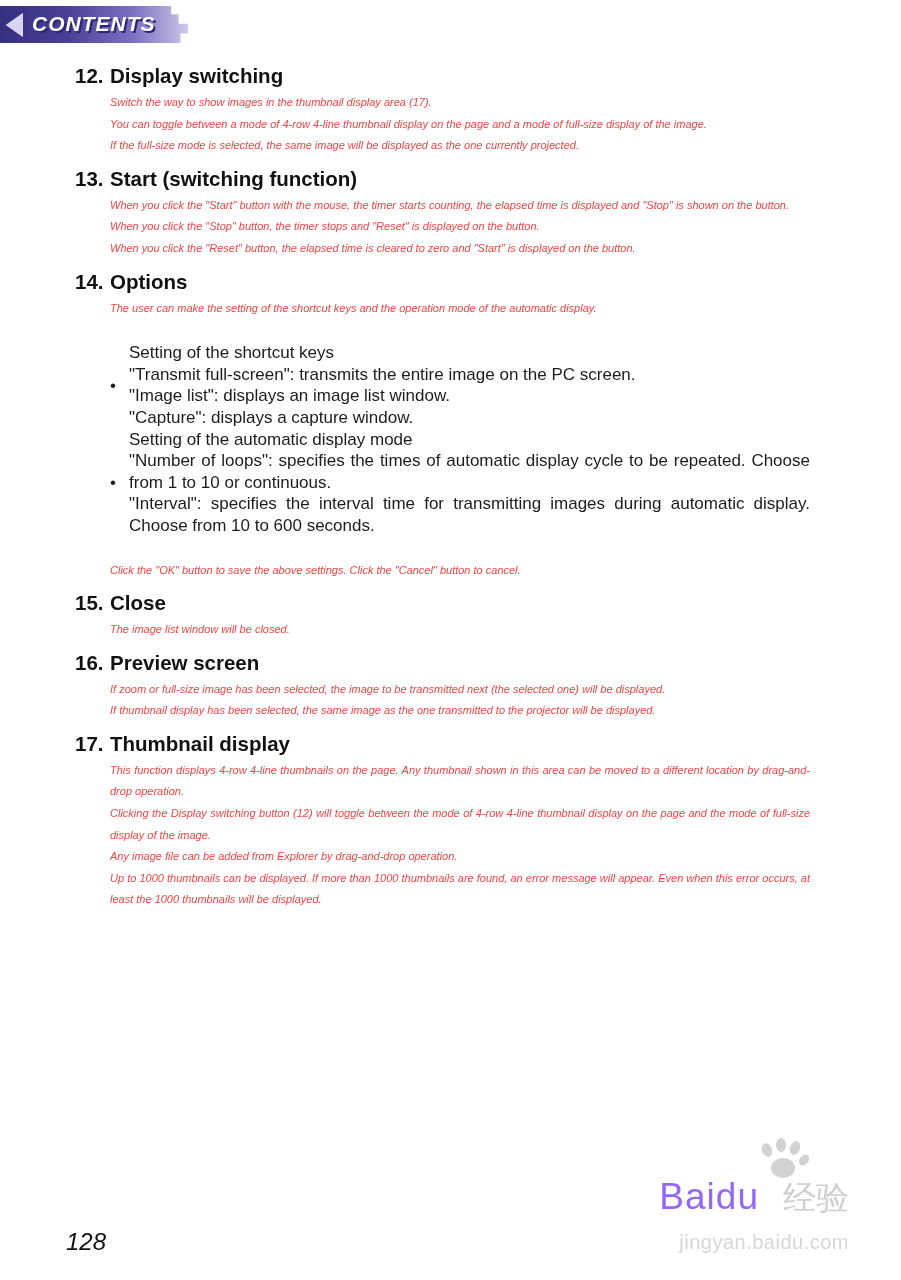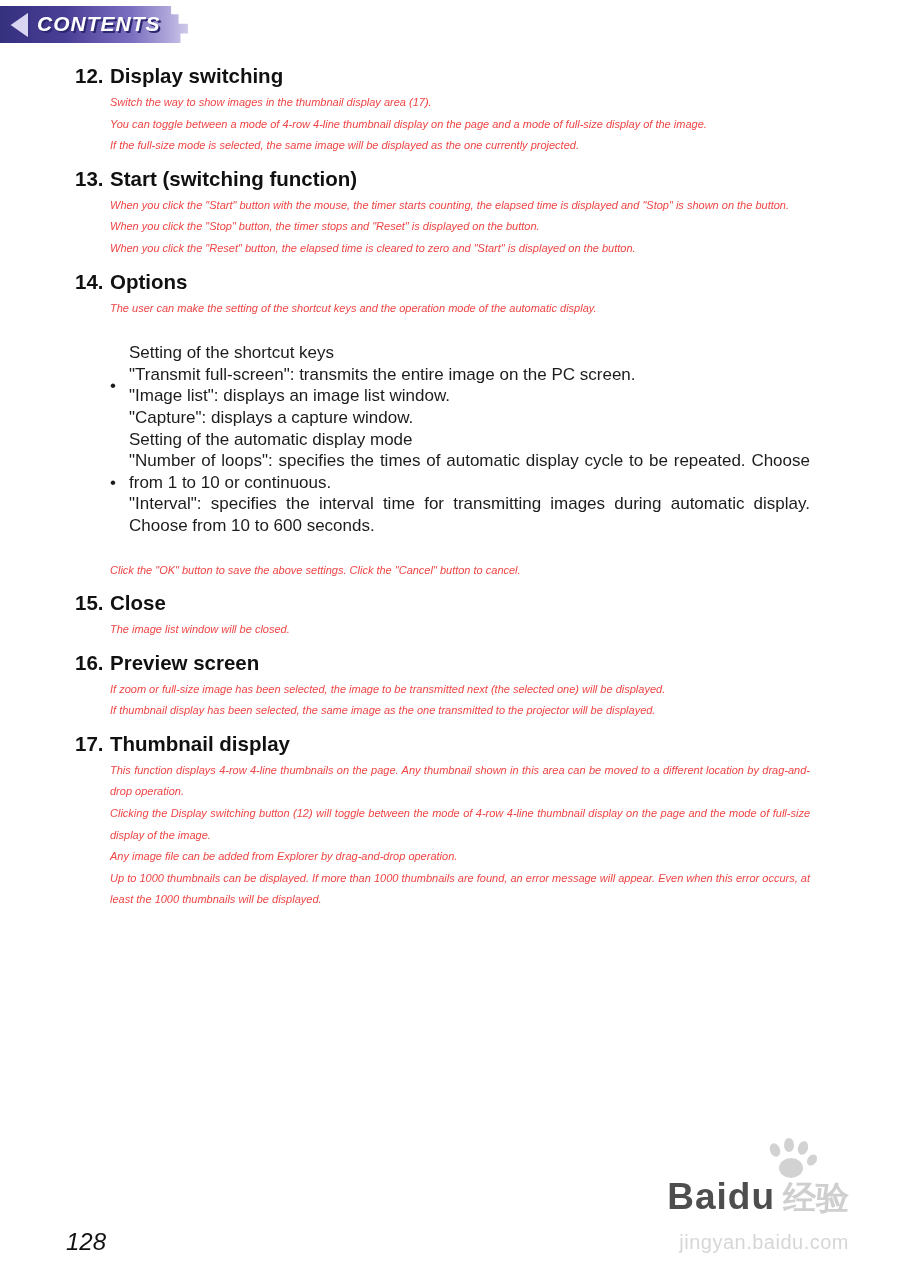--- a/index.html
+++ b/index.html
@@ -5,21 +5,21 @@
   * { margin:0; padding:0; box-sizing:border-box; }
   html,body { background:#ffffff; }
   body {
     width:901px; height:1280px; position:relative; overflow:hidden;
     font-family:"Liberation Sans", sans-serif; color:#1c1c1c;
   }
 
   
   .contents-badge {
     position:absolute; top:6px; left:0; height:37px; width:188px;
-    display:flex; align-items:center; gap:6px; padding-left:5px;
+    display:flex; align-items:center; gap:6px; 
     background:linear-gradient(90deg,#35307e 0%, #4a3f96 35%, #7a6fc0 70%, #aaa2d8 88%, #cfc9ea 100%);
     clip-path:polygon(0 0, 91% 0, 91% 22%, 95% 22%, 95% 48%, 100% 48%, 100% 74%, 96% 74%, 96% 100%, 0 100%);
     cursor:pointer;
   }
   .contents-badge .arrow { flex:none; display:block; }
   .contents-text {
     font-size:21px; font-weight:bold; font-style:italic; color:#ffffff;
     letter-spacing:1px; text-shadow:2px 2px 0 #2c2870; padding-bottom:2px;
   }
 
@@ -56,24 +56,24 @@
   }
 
   
   .watermark {
     position:absolute; right:52px; bottom:26px; text-align:left;
     color:#c9c9c9; opacity:0.92; user-select:none;
   }
   .wm-paw { display:block; margin:0 0 -6px 98px; }
   .wm-brand-row { display:flex; align-items:baseline; gap:8px; }
   .wm-brand {
-    font-size:37px; font-weight:bold; letter-spacing:1px; color:#404040;
+    font-size:37px; font-weight:normal; letter-spacing:1px; color:#8b5cf6;
     text-shadow:0 0 1px #ffffff;
   }
-  .wm-brand-cn { font-size:33px; font-weight:bold; color:#cbcbcb; }
+  .wm-brand-cn { font-size:33px; font-weight:normal; color:#cbcbcb;margin-left:16px; }
   .wm-url { font-size:20px; color:#d3d3d3; margin-top:10px; letter-spacing:0.5px; text-align:right; }
 </style>
 </head>
 <body>
 
 <div class="contents-badge">
   <svg class="arrow" width="26" height="30" viewBox="0 0 26 30">
     <polygon points="24,1 4,15 24,29" fill="#d9d4f2" stroke="#3a3386" stroke-width="2"></polygon>
   </svg>
   <span class="contents-text">CONTENTS</span>

